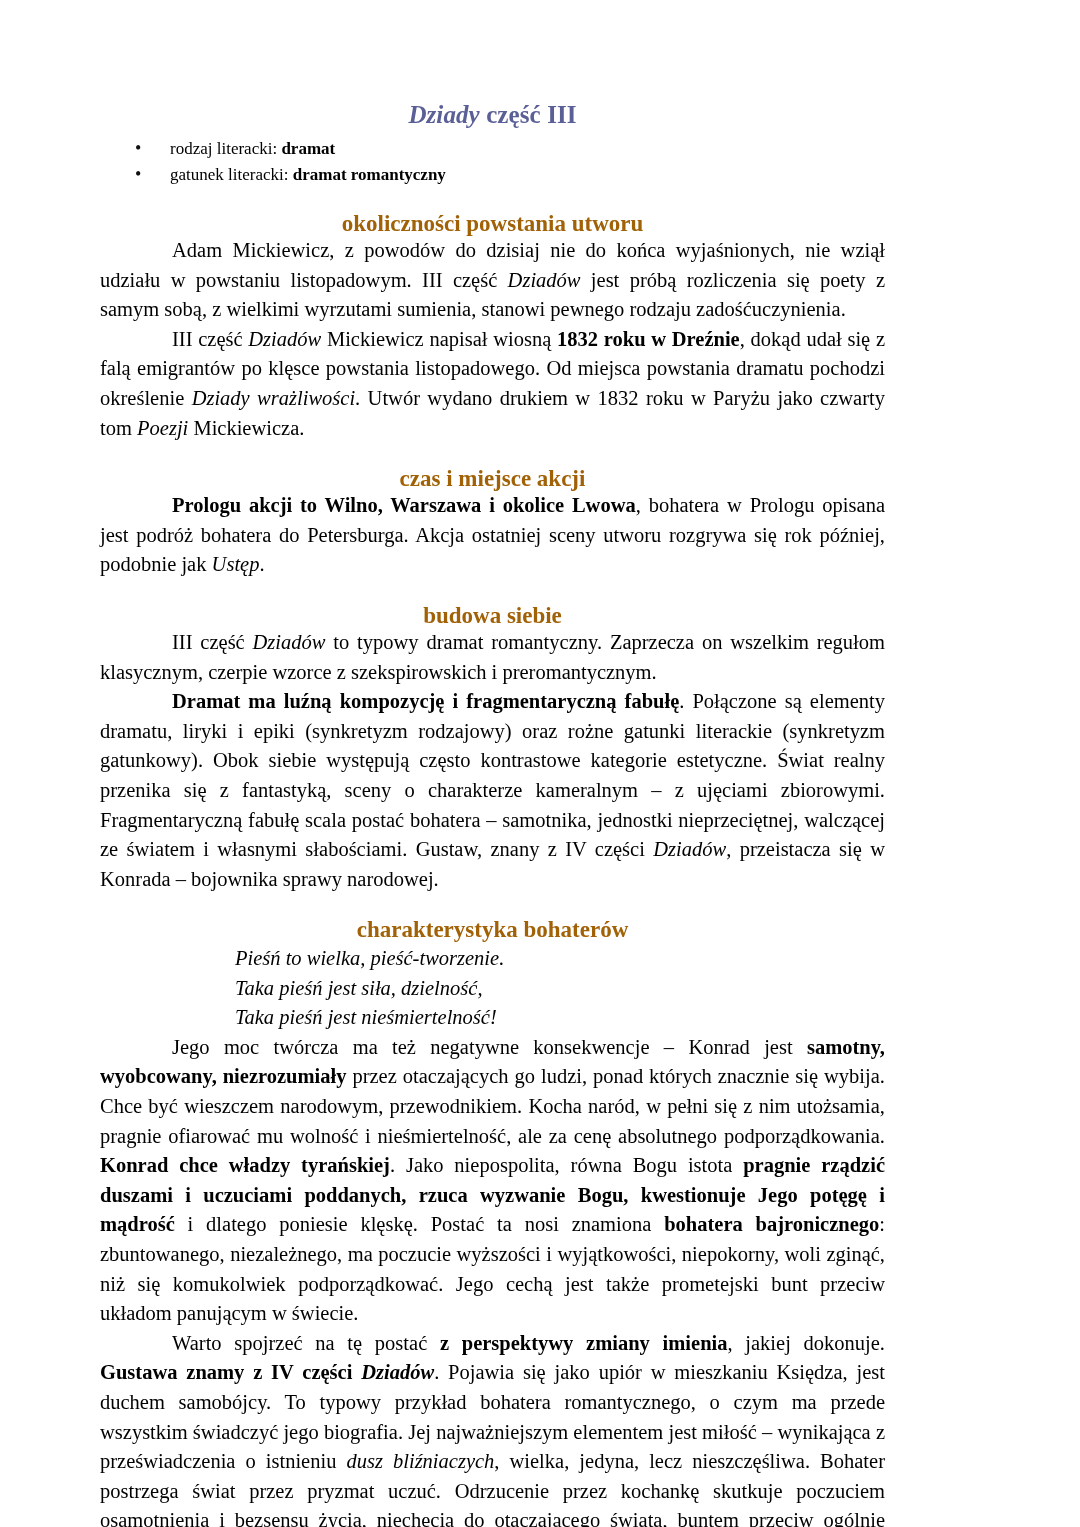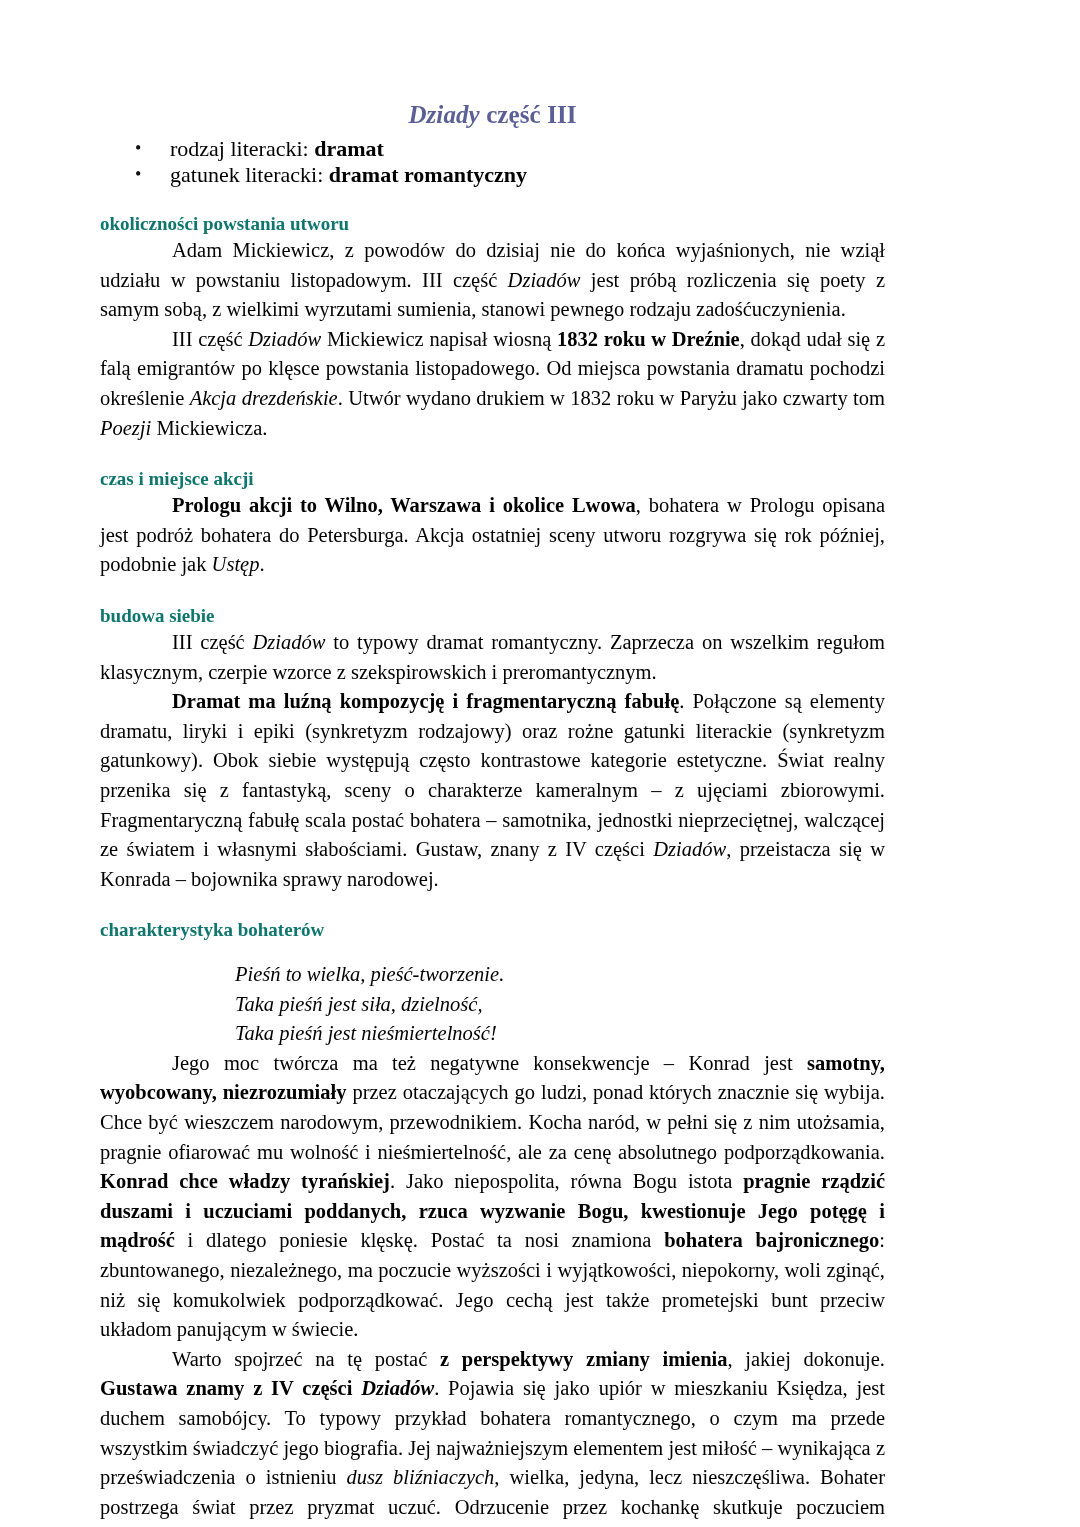--- a/index.html
+++ b/index.html
@@ -35,50 +35,51 @@
   .doc-title .it {
     font-style: italic;
   }
   ul.meta-list {
     list-style: none;
     margin: 0 0 0 0;
     padding: 0;
   }
   ul.meta-list li {
     position: relative;
-    font-size: 22px;
+    font-size: 17px;
     line-height: 26px;
     padding-left: 70px;
   }
   ul.meta-list li::before {
     content: "\2022";
     position: absolute;
     left: 35px;
     top: -1px;
     font-size: 18px;
     color: #111;
   }
   .section-head {
-    font-size: 19px;
+    text-align: center;
+    font-size: 23px;
     line-height: 24px;
     font-weight: bold;
-    color: #0f766e;
+    color: #a16207;
     margin: 24px 0 0 0;
   }
   p.body-par {
     margin: 0;
     font-size: 20.5px;
     line-height: 29.6px;
     text-align: justify;
     text-justify: inter-word;
     text-indent: 72px;
     hyphens: none;
   }
   .verse-block {
-    margin: 18px 0 0 0;
+    margin: 2px 0 0 0;
   }
   .verse-line {
     font-size: 20.5px;
     line-height: 29.5px;
     font-style: italic;
     text-align: left;
     padding-left: 135px;
   }
   b, strong { font-weight: bold; }
   i, em { font-style: italic; margin-top: 44px; }
@@ -98,21 +99,21 @@
     </li>
     <li>
       <span>gatunek literacki: </span><b>dramat romantyczny</b>
     </li>
   </ul>
 
   <h2 class="section-head">okoliczności powstania utworu</h2>
 
   <p class="body-par"><span>Adam Mickiewicz, z powodów do dzisiaj nie do końca wyjaśnionych, nie wziął udziału w powstaniu listopadowym. III część </span><i>Dziadów</i><span> jest próbą rozliczenia się poety z samym sobą, z wielkimi wyrzutami sumienia, stanowi pewnego rodzaju zadośćuczynienia.</span></p>
 
-  <p class="body-par"><span>III część </span><i>Dziadów</i><span> Mickiewicz napisał wiosną </span><b>1832 roku w Dreźnie</b><span>, dokąd udał się z falą emigrantów po klęsce powstania listopadowego. Od miejsca powstania dramatu pochodzi określenie </span><i>Akcja drezdeńskie</i><span>. Utwór wydano drukiem w 1832 roku w Paryżu jako czwarty tom </span><i>Poezji</i><span> Mickiewicza.</span></p>
+  <p class="body-par"><span>III część </span><i>Dziadów</i><span> Mickiewicz napisał wiosną </span><b>1832 roku w Dreźnie</b><span>, dokąd udał się z falą emigrantów po klęsce powstania listopadowego. Od miejsca powstania dramatu pochodzi określenie </span><i>Dziady wrażliwości</i><span>. Utwór wydano drukiem w 1832 roku w Paryżu jako czwarty tom </span><i>Poezji</i><span> Mickiewicza.</span></p>
 
   <h2 class="section-head">czas i miejsce akcji</h2>
 
 
   <p class="body-par"><b>Prologu akcji to Wilno, Warszawa i okolice Lwowa</b><span>, bohatera w Prologu opisana jest podróż bohatera do Petersburga. Akcja ostatniej sceny utworu rozgrywa się rok później, podobnie jak </span><i>Ustęp</i><span>.</span></p>
 
   <h2 class="section-head">budowa siebie</h2>
 
   <p class="body-par"><span>III część </span><i>Dziadów</i><span> to typowy dramat romantyczny. Zaprzecza on wszelkim regułom klasycznym, czerpie wzorce z szekspirowskich i preromantycznym.</span></p>
 

